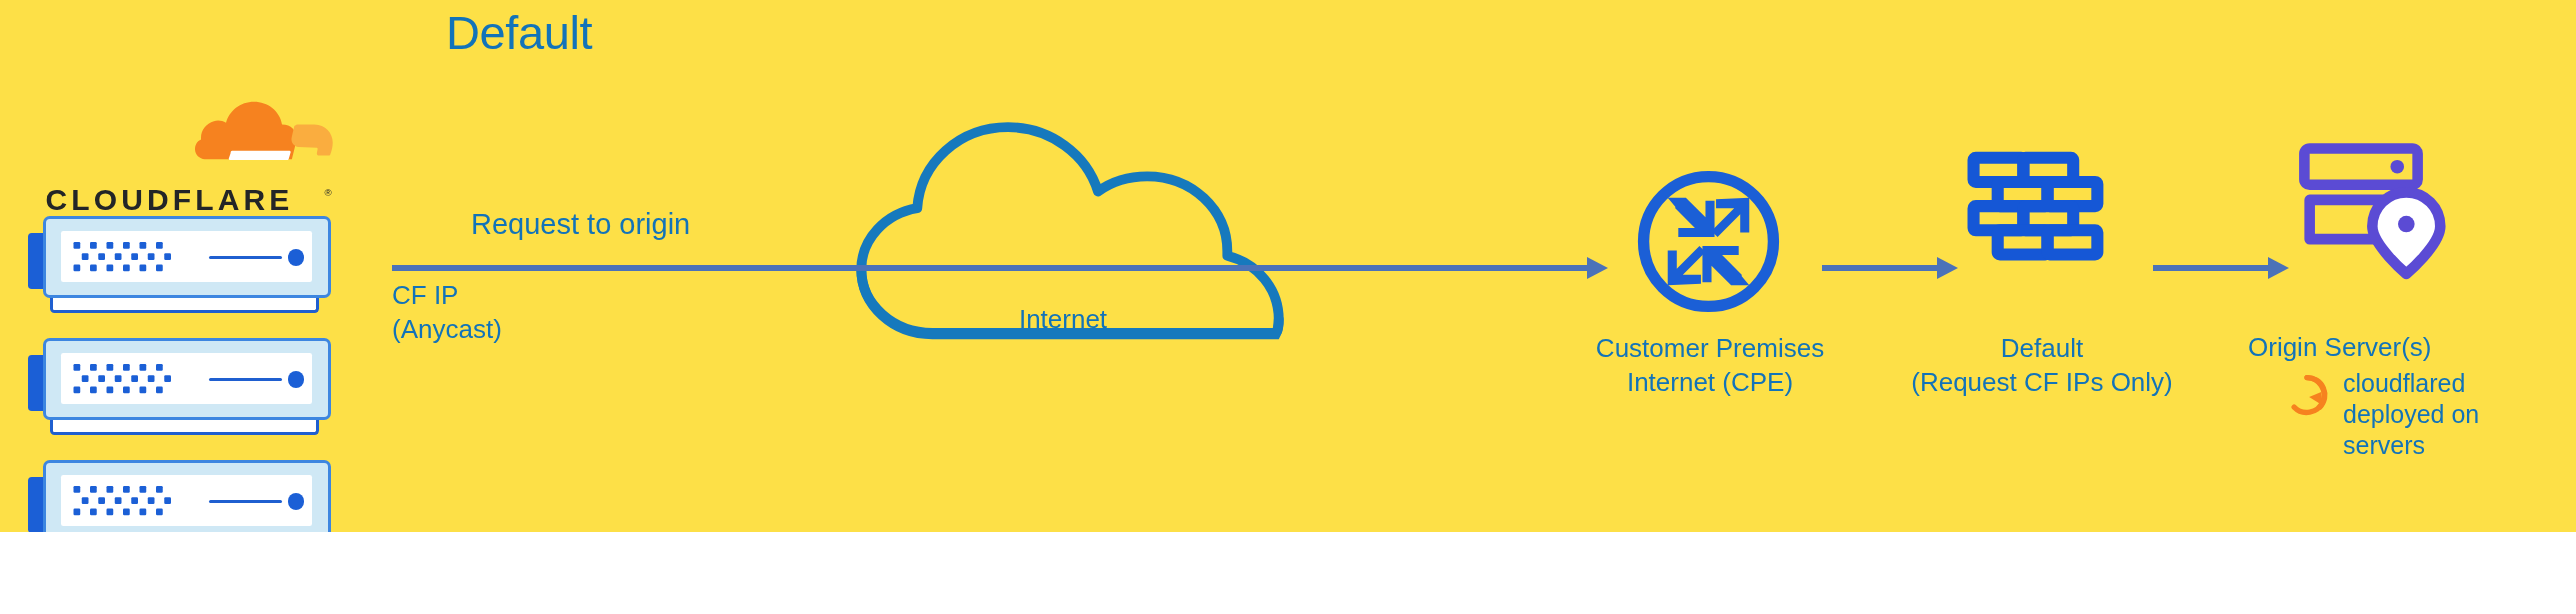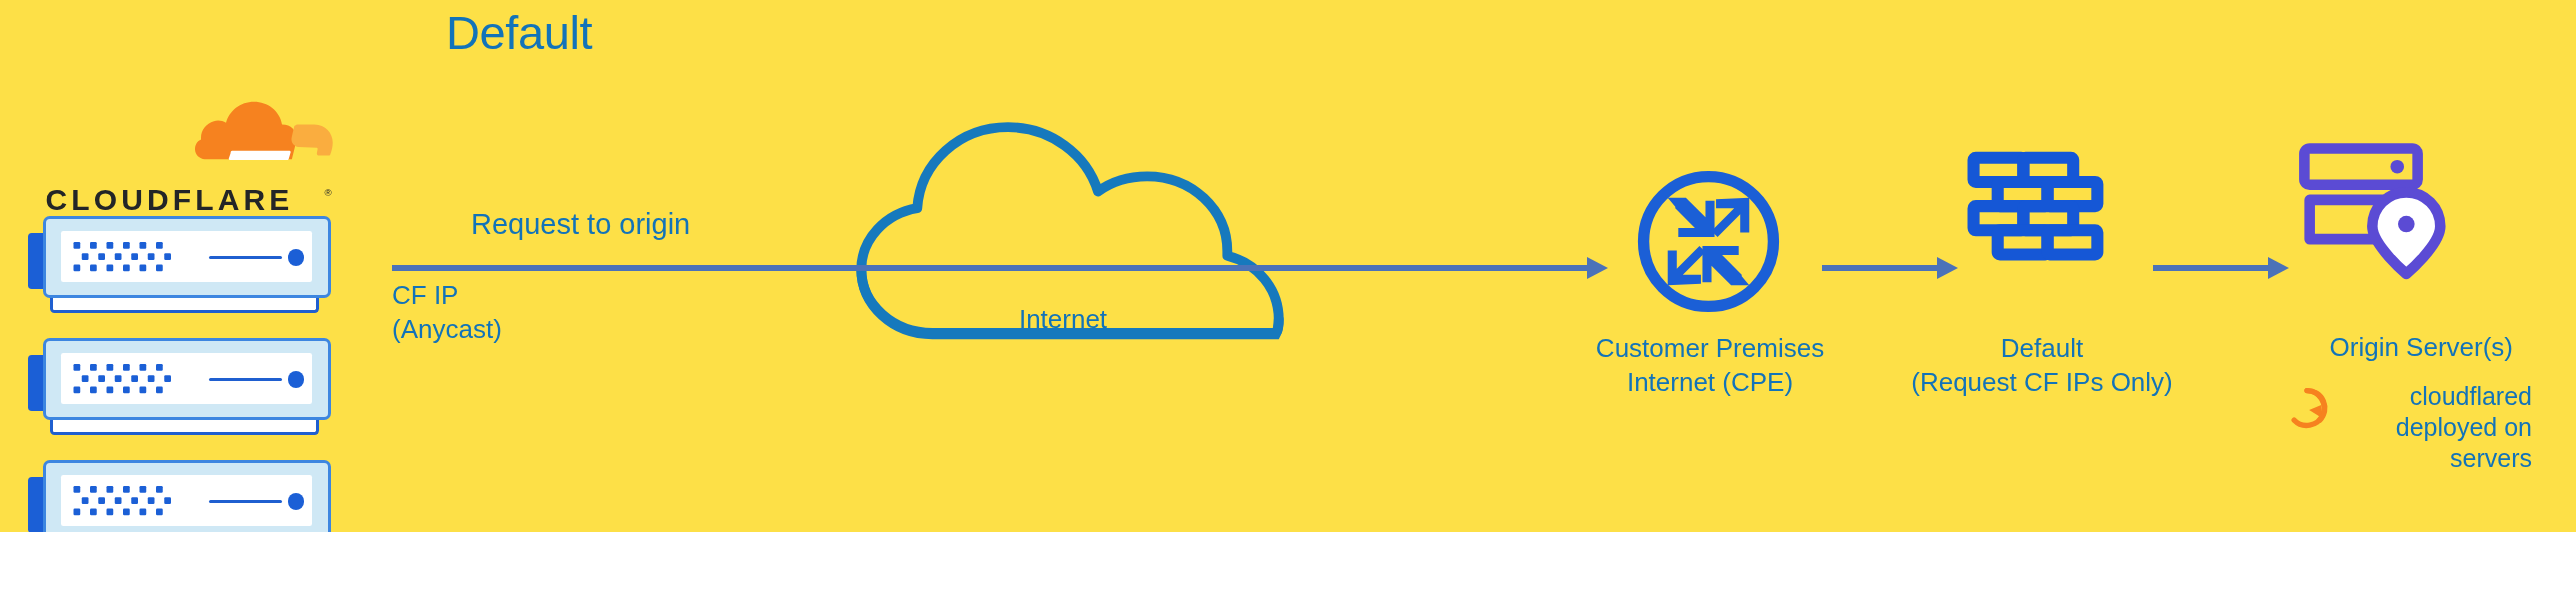--- a/index.html
+++ b/index.html
@@ -194,32 +194,31 @@
     font-size: 26px;
     line-height: 34px;
   }
 
   
   #origin-icon { left: 2298px; top: 141px; width: 163px; height: 151px; }
   #label-origin {
     left: 2248px;
     top: 331px;
     width: 265px;
-    text-align: right;
+    text-align: left;
     font-size: 26px;
     white-space: nowrap;
   }
 
   
   #cloudflared-note {
     left: 2285px;
-    top: 381px;
+    top: 368px;
     width: 288px;
     height: 98px;
-    text-align: right;
   }
   #cloudflared-icon {
     position: absolute;
     left: 0px;
     top: 4.5px;
     width: 44px;
     height: 44px;
   }
   #cloudflared-text {
     position: absolute;

